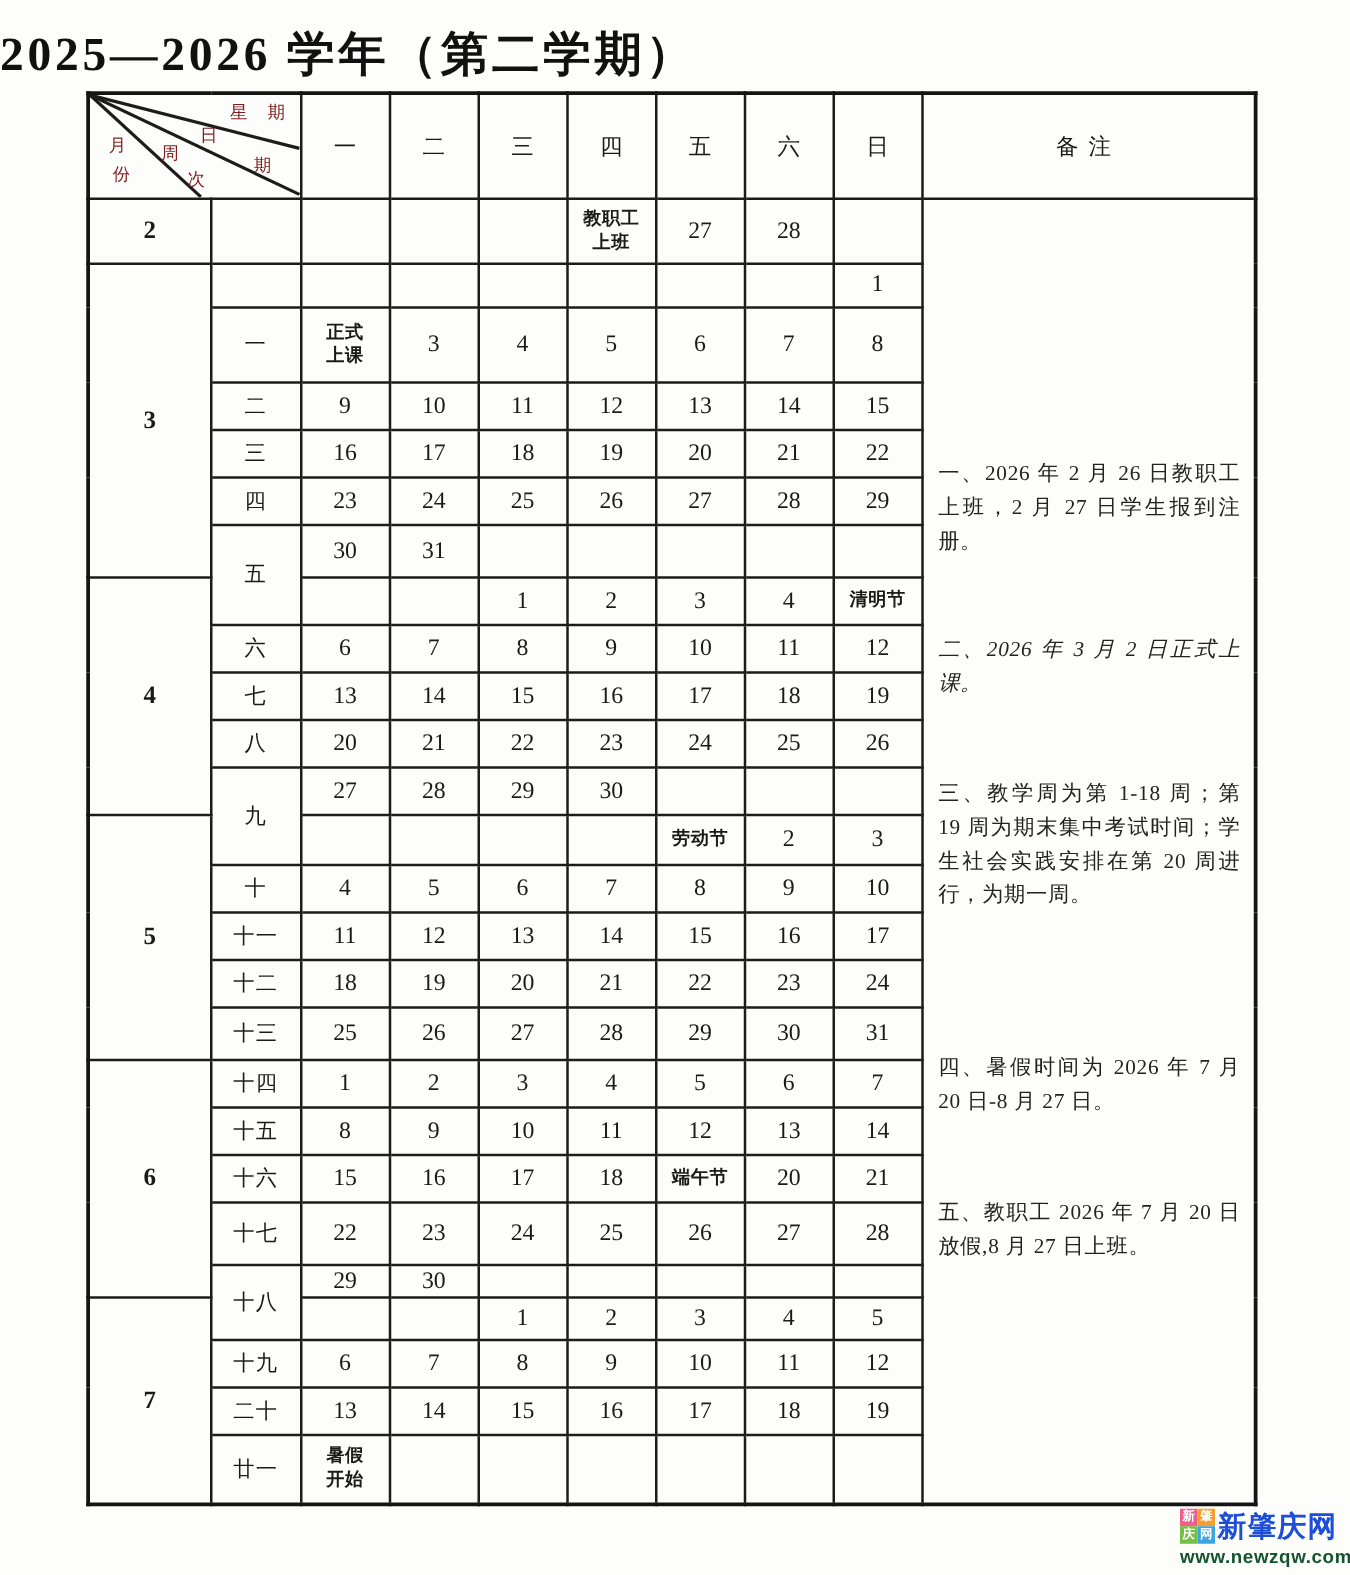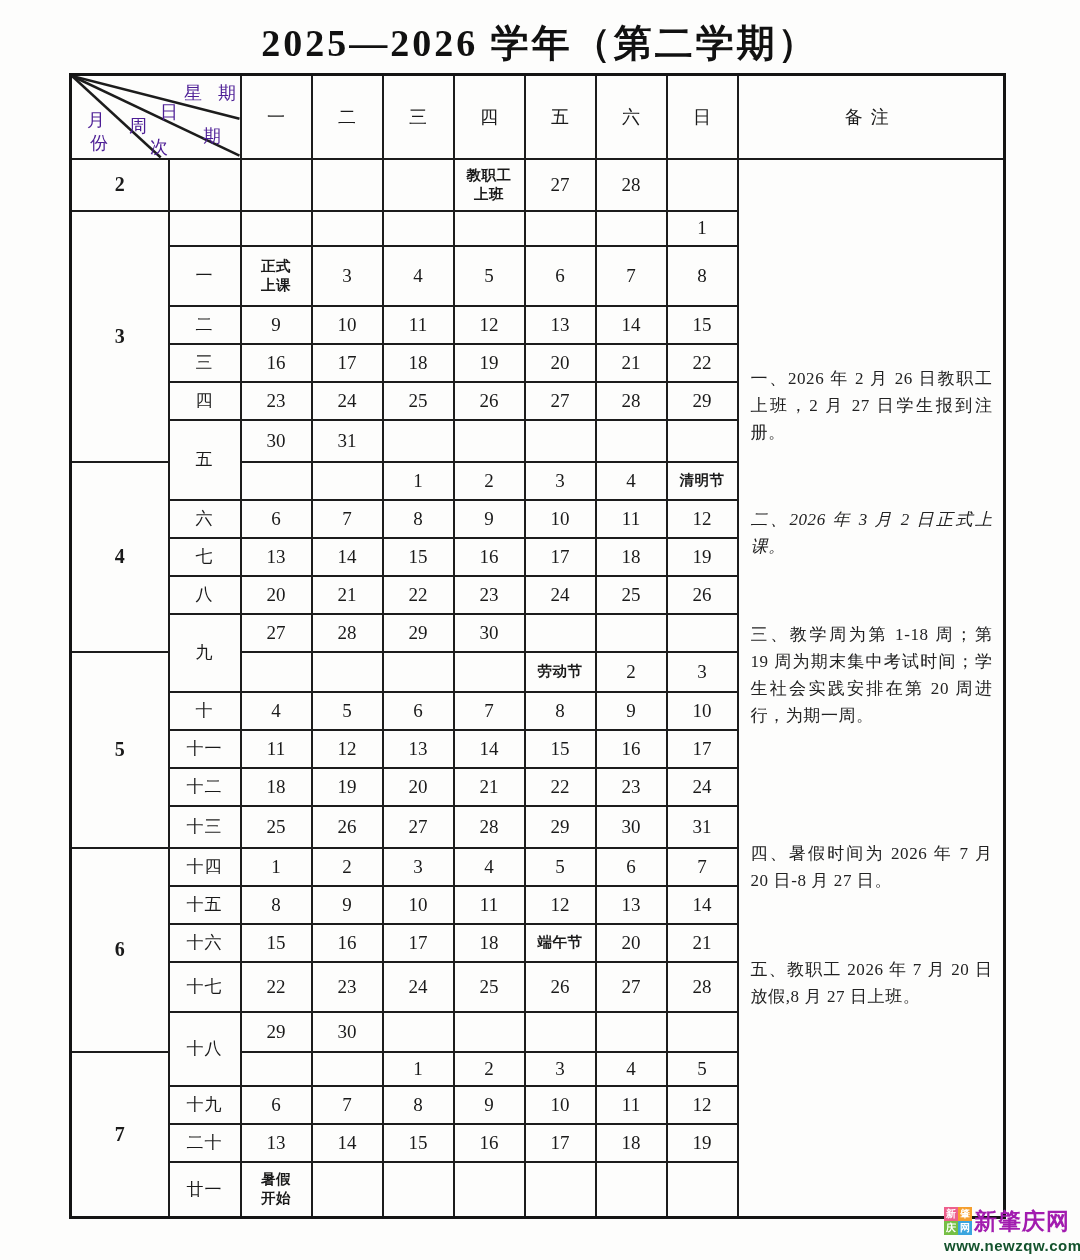--- a/index.html
+++ b/index.html
@@ -3,41 +3,41 @@
 <meta charset="utf-8">
 <style>
   html,body{margin:0;padding:0;}
   body{
     width:1080px;height:1260px;position:relative;overflow:hidden;
     background:#fdfdfc;color:#1a1a1a;
     font-family:"Liberation Serif","DejaVu Serif",serif;
   }
   .page-title{
     position:absolute;top:18px;left:0;width:100%;
-    text-align:center;font-size:38px;font-weight:bold;letter-spacing:3px;
+    text-align:left;font-size:38px;font-weight:bold;letter-spacing:3px;
     color:#111;margin:0;
   }
   table.calendar{
     position:absolute;left:69px;top:73px;
     border-collapse:collapse;table-layout:fixed;
     border:3px solid #141414;background:#fdfdfc;
   }
   .calendar th,.calendar td{
     border:2px solid #1c1c1c;padding:0;margin:0;
     text-align:center;vertical-align:middle;
   }
   
   col.c-month{width:98px}
   col.c-week{width:72px}
   col.c-day{width:71px}
   col.c-rem{width:267px}
 
   th.corner{position:relative;padding:0;}
   .corner svg{position:absolute;left:0;top:0;width:100%;height:100%;}
-  .corner .clab{position:absolute;font-size:18px;font-weight:normal;color:#4c1d95;line-height:1;}
+  .corner .clab{position:absolute;font-size:14px;font-weight:normal;color:#7f1d1d;line-height:1;}
   .c-weekday{left:112px;top:8px;letter-spacing:16px;white-space:nowrap;}
   .c-date0{left:88px;top:27px;}
   .c-date1{left:131px;top:51px;}
   .c-wno0{left:57px;top:41px;}
   .c-wno1{left:78px;top:62px;}
   .c-mon0{left:15px;top:35px;}
   .c-mon1{left:18px;top:58px;}
 
   th.dayh{font-size:18px;font-weight:normal;}
   th.remh{font-size:18px;font-weight:normal;letter-spacing:8px;margin-left:28px;}
@@ -338,21 +338,21 @@
       <tr class="" style="height: 50px;">
         <td class="week-cell" rowspan="1">十七</td>
         <td class="day-cell">22</td>
         <td class="day-cell">23</td>
         <td class="day-cell">24</td>
         <td class="day-cell">25</td>
         <td class="day-cell">26</td>
         <td class="day-cell">27</td>
         <td class="day-cell">28</td>
       </tr>
-      <tr class="" style="height: 40px;">
+      <tr class="" style="height: 26px;">
         <td class="week-cell" rowspan="2">十八</td>
         <td class="day-cell">29</td>
         <td class="day-cell">30</td>
         <td class="day-cell"></td>
         <td class="day-cell"></td>
         <td class="day-cell"></td>
         <td class="day-cell"></td>
         <td class="day-cell"></td>
       </tr>
       <tr class="" style="height: 34px;">
@@ -400,16 +400,16 @@
 </table>
 
 <div class="watermark">
   <div class="wm-row">
     <span class="site-logo">
       <span class="logo-tile" style="background: rgb(238, 95, 140);">新</span>
       <span class="logo-tile" style="background: rgb(245, 158, 45);">肇</span>
       <span class="logo-tile" style="background: rgb(118, 191, 69);">庆</span>
       <span class="logo-tile" style="background: rgb(58, 165, 222);">网</span>
     </span>
-    <span class="site-name" style="color: #a21caf;">新肇庆网</span>
+    <span class="site-name" style="color: #1d4ed8;">新肇庆网</span>
   </div>
   <div class="site-url" style="color: #14532d;">www.newzqw.com</div>
 </div>
 
 </body></html>

